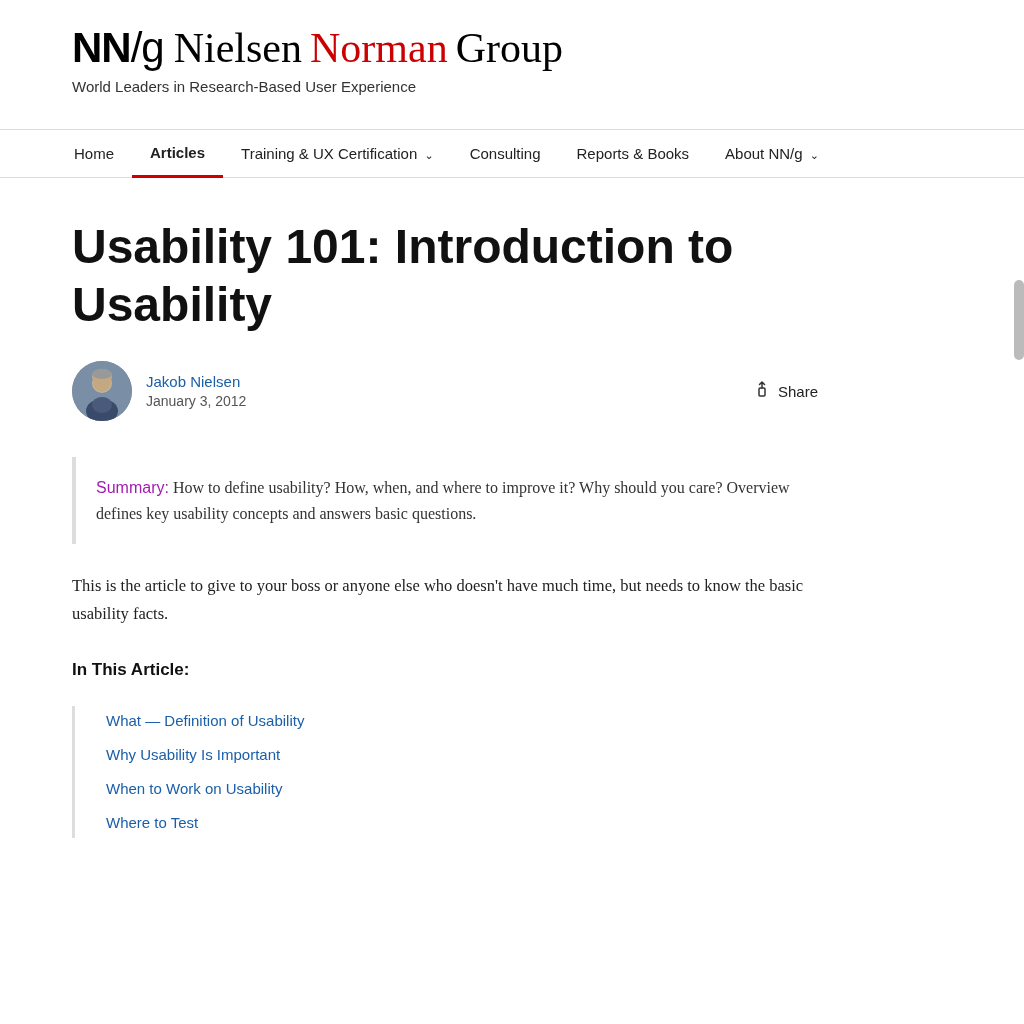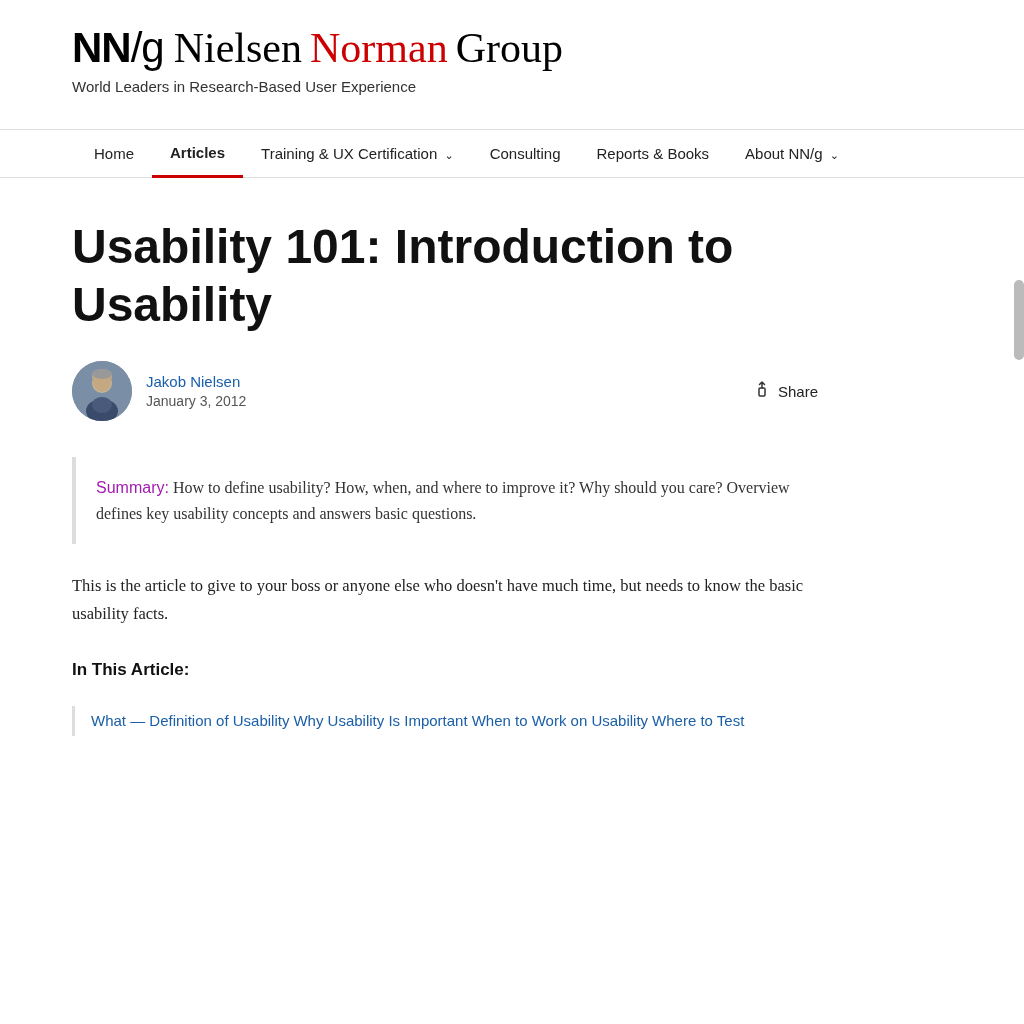--- a/index.html
+++ b/index.html
@@ -67,21 +67,21 @@
     .tagline {
       font-family: Arial, sans-serif;
       font-size: 15px;
       color: #333;
       margin-bottom: 18px;
     }
 
     nav {
       border-top: 1px solid #ddd;
       border-bottom: 1px solid #ddd;
-      padding: 0 76px;
+      padding: 0 56px;
     }
 
     .nav-list {
       display: flex;
       list-style: none;
       gap: 0;
       align-items: center;
     }
 
     .nav-item {
@@ -213,24 +213,24 @@
     .in-this-article-title {
       font-family: Arial, sans-serif;
       font-size: 17px;
       font-weight: 700;
       color: #111;
       margin-bottom: 26px;
     }
 
     .toc-list {
       border-left: 3px solid #ddd;
-      padding-left: 16px;
+      padding-left: 31px;
       list-style: none;
       display: flex;
-      flex-direction: row;
+      flex-direction: column;
       gap: 4px;
     }
 
     .toc-item a {
       font-family: Arial, sans-serif;
       font-size: 15px;
       color: #1a5fa8;
       text-decoration: none;
       line-height: 2;
       cursor: pointer;

